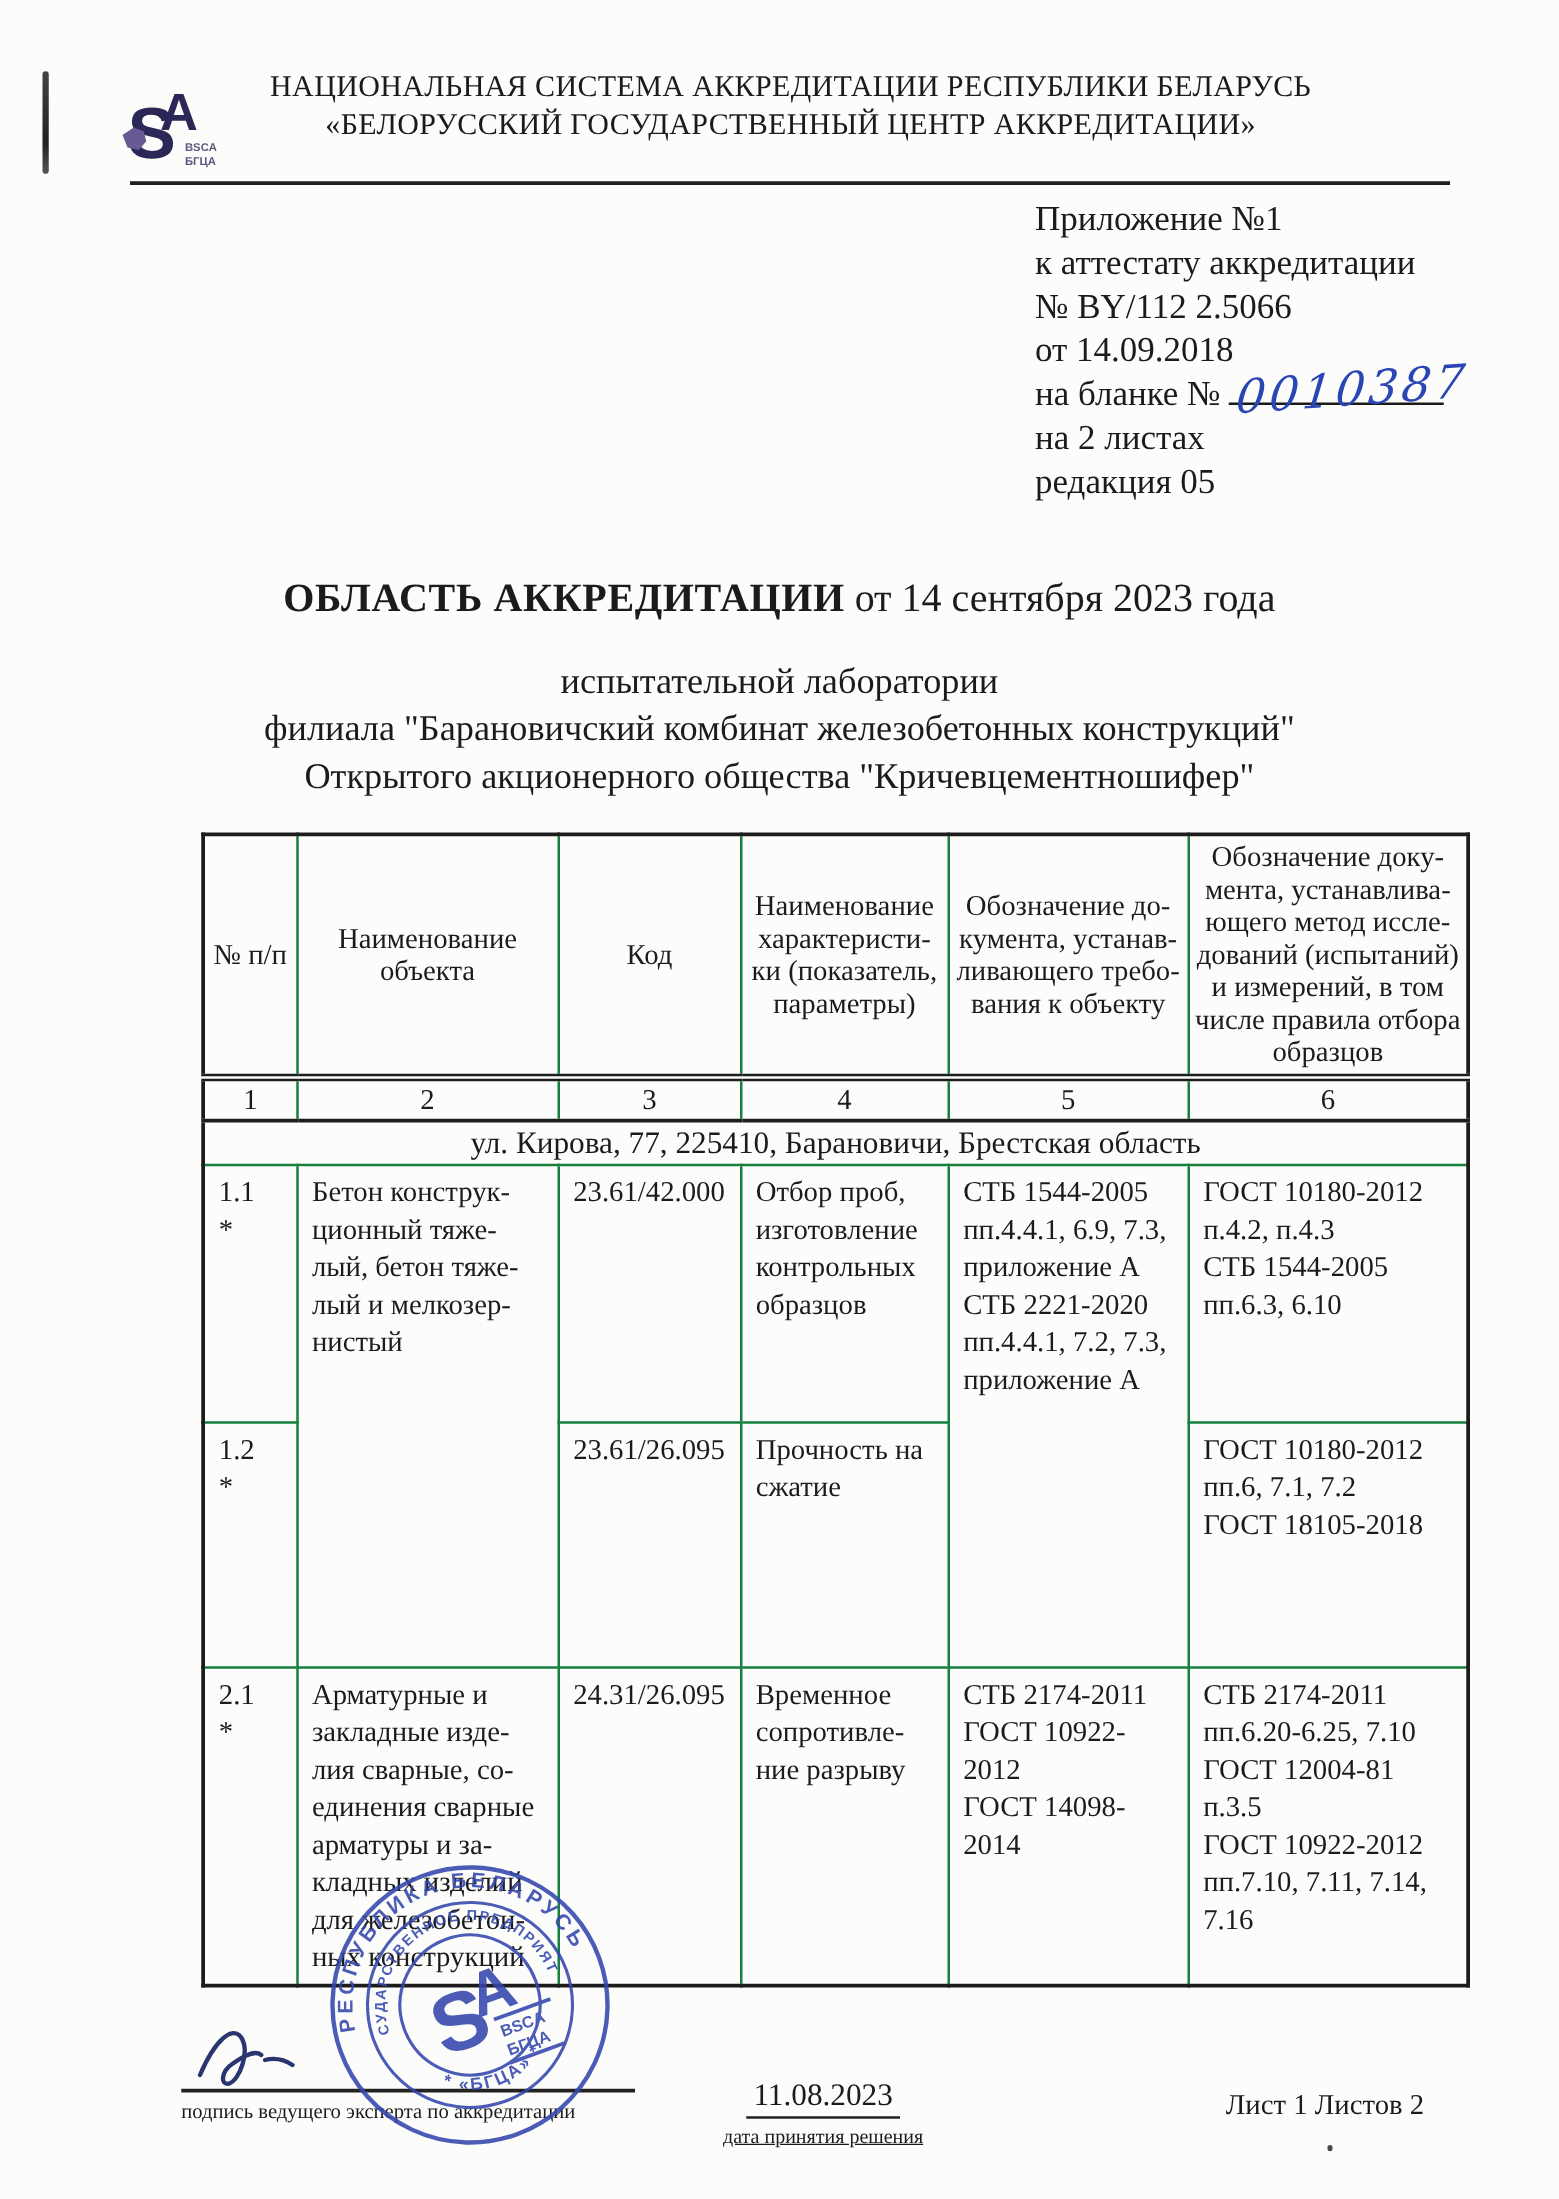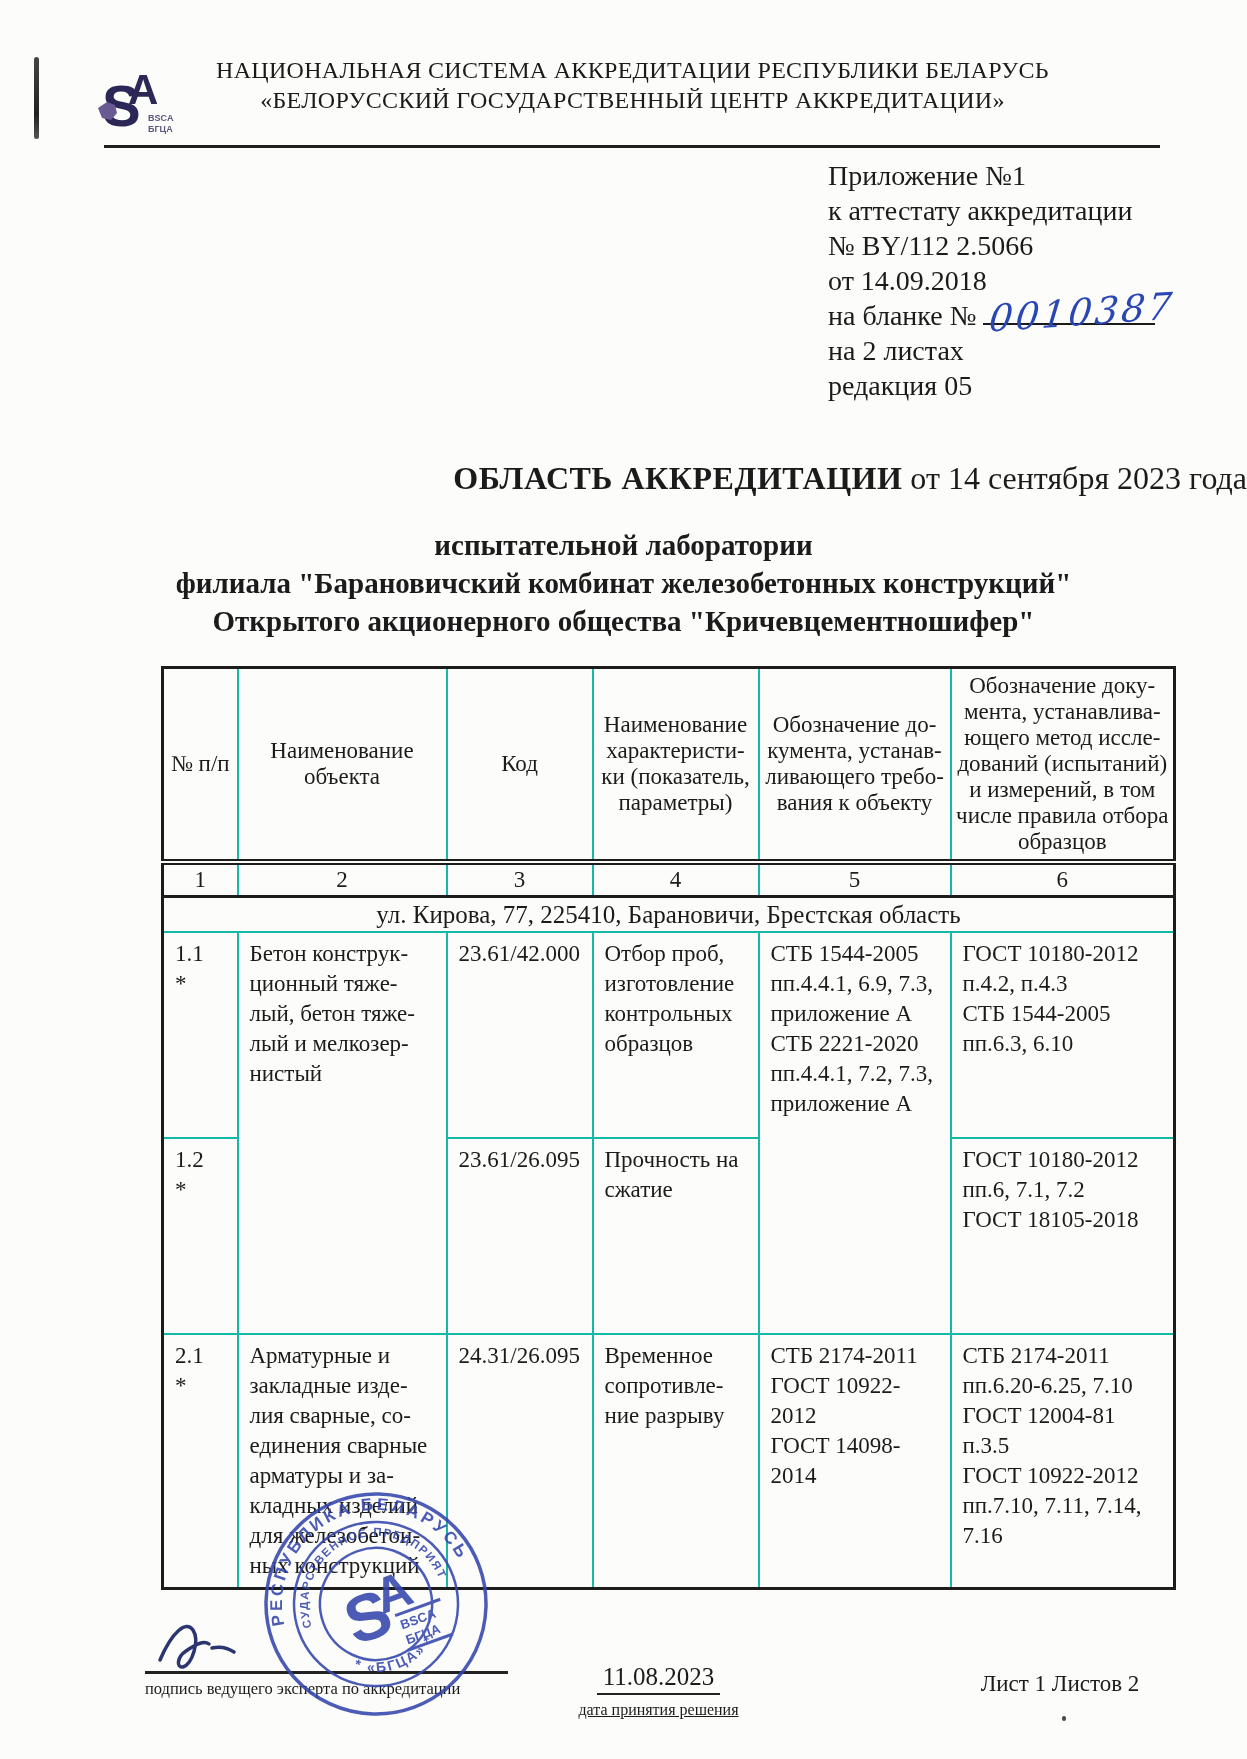--- a/index.html
+++ b/index.html
@@ -18,31 +18,31 @@
   .appendix{left:828px;top:158px;width:360px;font-size:28px;line-height:35px;}
   .appendix div{white-space:nowrap;}
   .blank-wrap{display:inline-block;position:relative;width:172px;height:20px;border-bottom:2.5px solid #1b1b1b;vertical-align:baseline;}
   .handwritten{
     position:absolute;left:6px;bottom:-8px;
     font-size:37px;line-height:37px;color:#2946b4;font-style:italic;letter-spacing:3px;
     transform:rotate(-4deg) skewX(-10deg);white-space:nowrap;
     font-family:"DejaVu Serif",serif;
   }
   
-  .title{left:0;top:458px;width:1247px;text-align:right;font-size:32px;line-height:40px;}
+  .title{left:0;top:458px;width:1247px;text-align:center;font-size:32px;line-height:40px;}
   .title b{letter-spacing:.5px;}
-  .subtitle{left:0;top:526px;width:1247px;text-align:center;font-size:29px;line-height:38px;font-weight:bold;}
+  .subtitle{left:0;top:526px;width:1247px;text-align:center;font-size:29px;line-height:38px;}
   
   table.acc{
     position:absolute;left:161px;top:666px;width:1012px;
     border-collapse:collapse;table-layout:fixed;
     font-size:23px;line-height:30px;
   }
   table.acc th,table.acc td{
-    border:2px solid #14b8a6;vertical-align:top;
+    border:2px solid #15803d;vertical-align:top;
     padding:6px 8px 6px 11px;text-align:left;
     white-space:pre-line;overflow:hidden;
   }
   table.acc{border:3px solid #1c1c1c;}
   table.acc th{
     font-weight:normal;text-align:center;vertical-align:middle;
     font-size:23px;line-height:26px;padding:4px 4px;
   }
   tr.nums td{
     border-top:6px double #1d1d1d;border-bottom:3px solid #1d1d1d;

